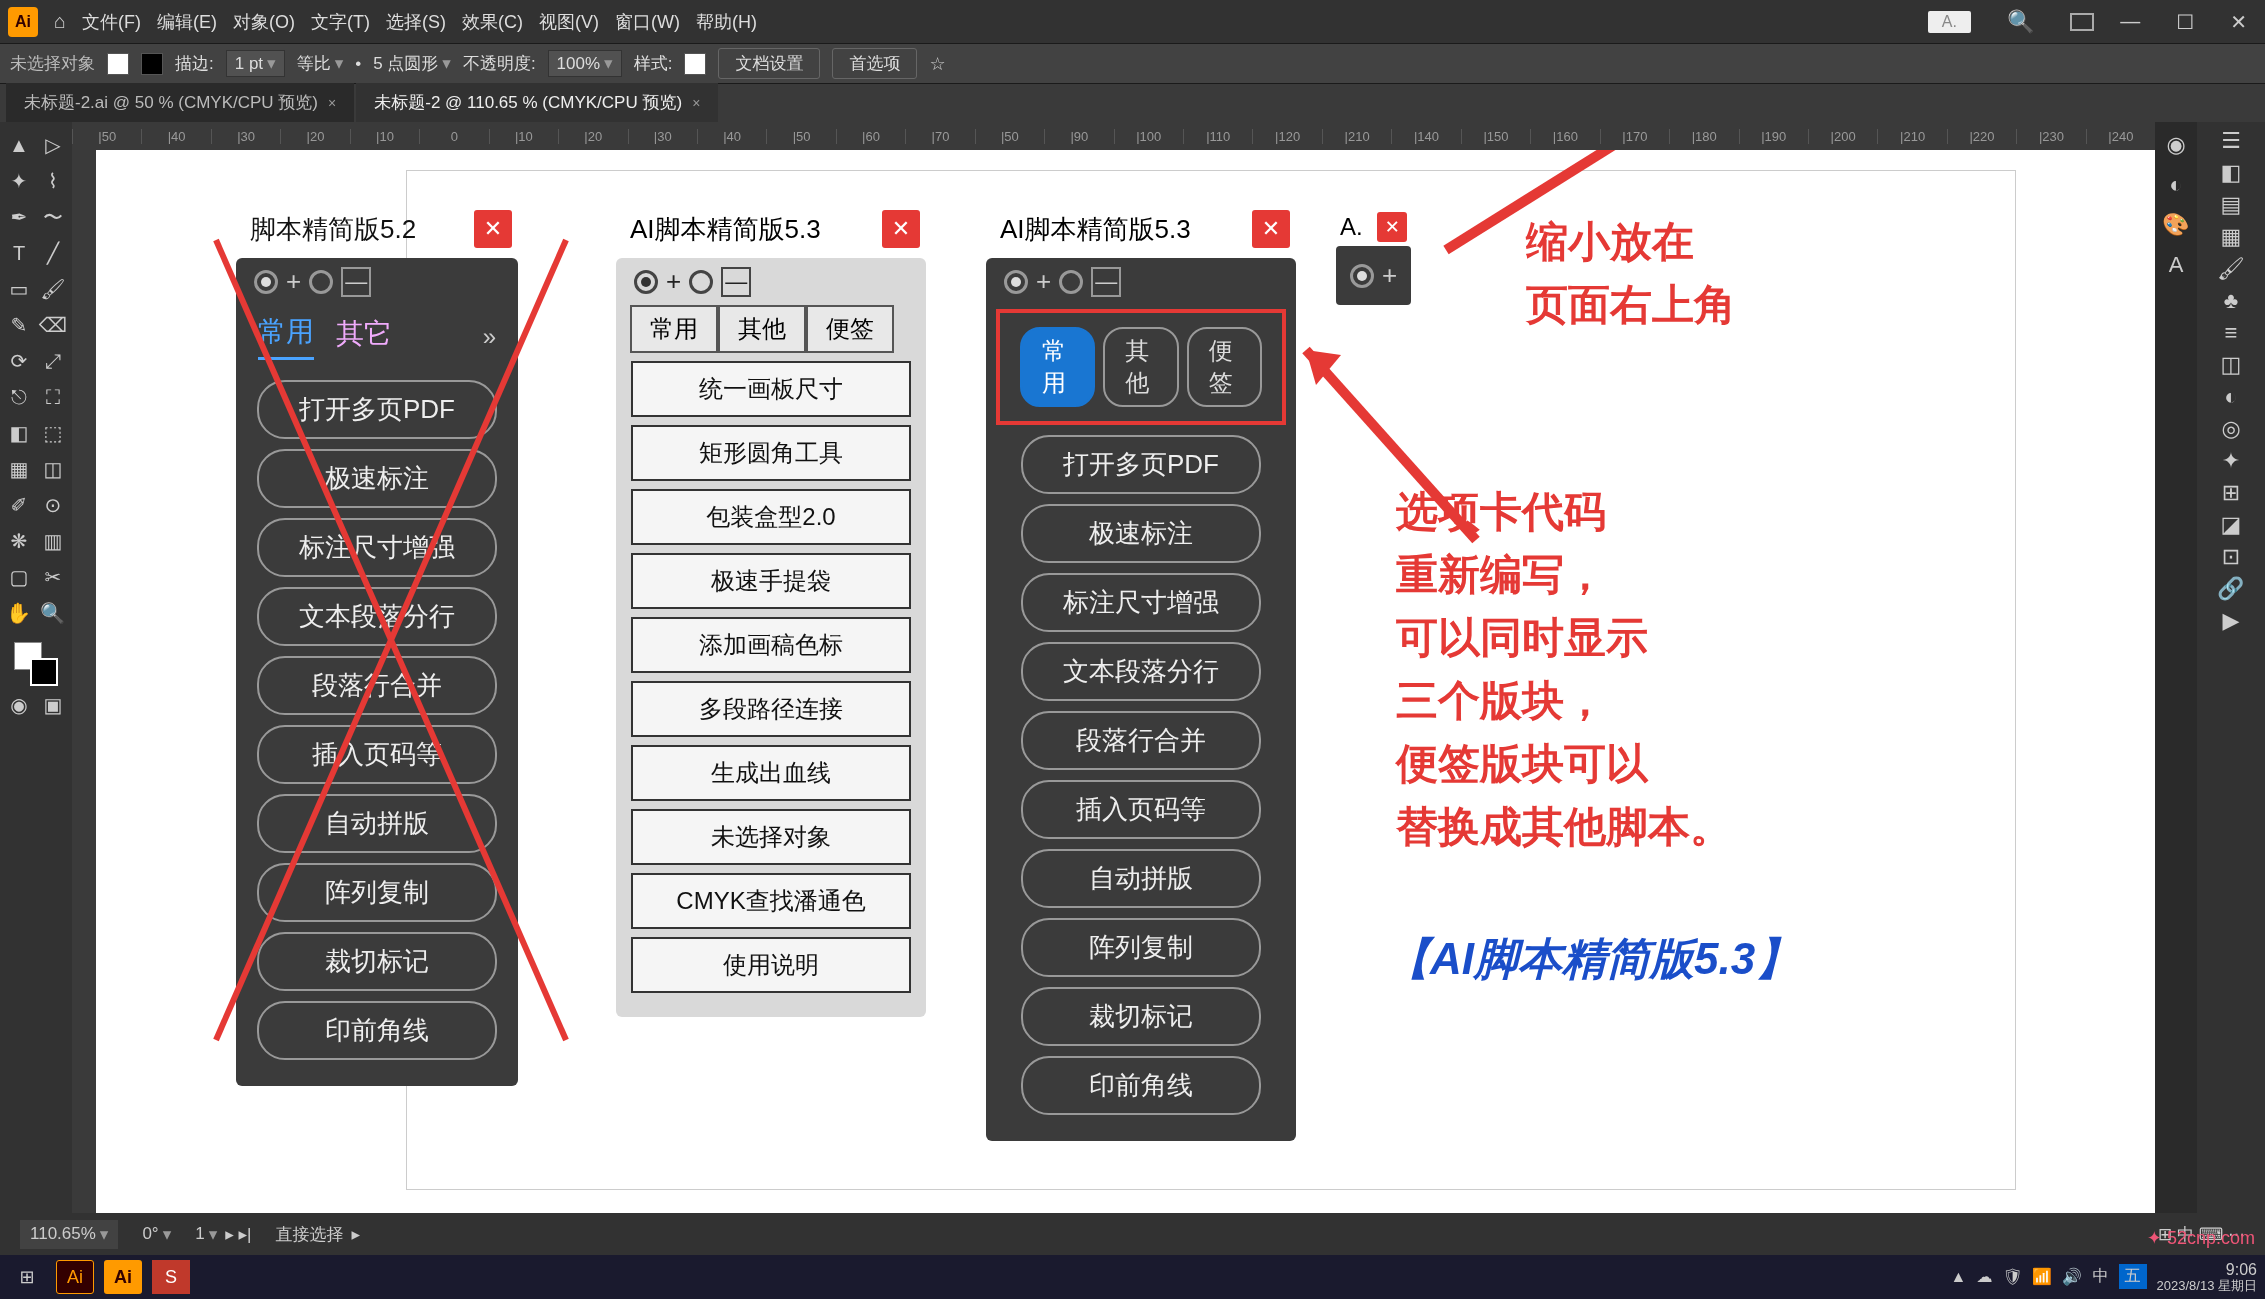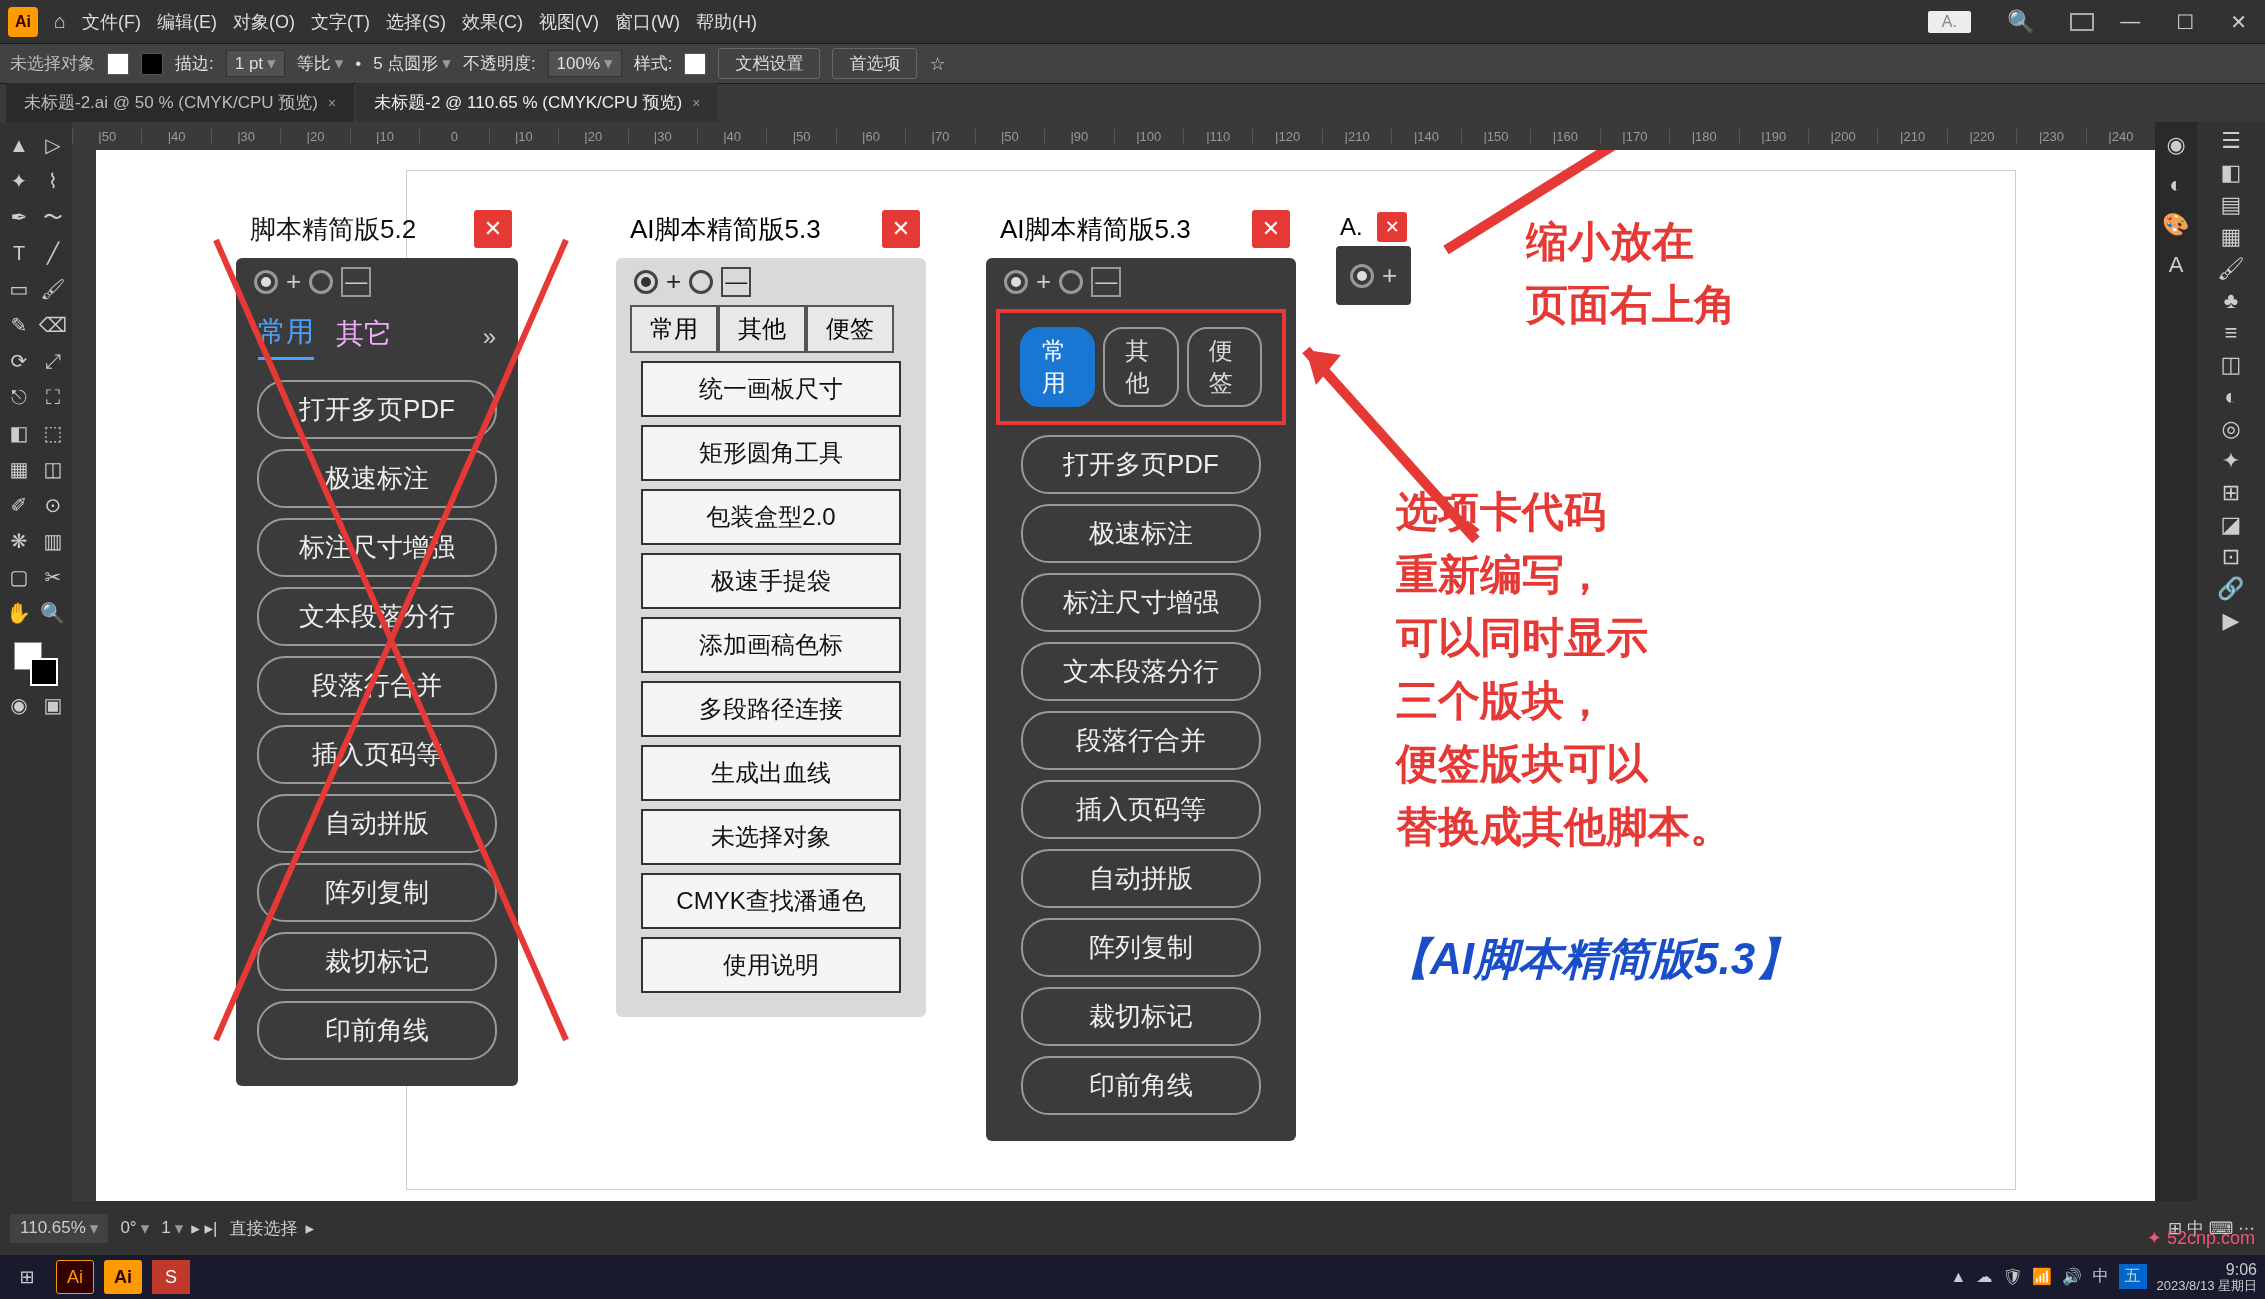--- a/index.html
+++ b/index.html
@@ -76,40 +76,40 @@
 .tabs .tab { color:#f0abfc; font-size:28px; padding-bottom:6px;}
 .tabs .tab.on { color:#4aa3ff; border-bottom:3px solid #4aa3ff;}
 .tabs .arrow { margin-left:auto; color:#ccc; font-size:24px;}
 
 .pill-tabs { display:flex; gap:8px; padding:10px 16px;}
 .pill { padding:6px 20px; border:2px solid #999; border-radius:20px; color:#ddd; font-size:24px;}
 .pill.on { background:#1976d2; border-color:#1976d2; color:#fff;}
 .pill-box { border:4px solid #e53935; padding:4px; margin:4px 10px;}
 
 .btn-pill { display:block; margin:10px auto; padding:10px 30px; border:2px solid #999; border-radius:28px; color:#eee; font-size:26px; text-align:center; width:240px;}
-.btn-rect { display:block; margin:8px auto; padding:10px 20px; border:2px solid #333; background:#f5f5f5; color:#111; font-size:24px; width:260px; text-align:center;}
+.btn-rect { display:block; margin:8px auto; padding:10px 20px; border:2px solid #333; background:#f5f5f5; color:#111; font-size:24px; width:280px; text-align:center;}
 
 .sq-tabs { display:flex; padding:0 14px;}
 .sq-tab { padding:6px 18px; border:2px solid #555; font-size:24px; background:#e8e8e8;}
 
 
 .bigX { position:absolute; pointer-events:none;}
 .bigX line { stroke:#e53935; stroke-width:6;}
 
 
 .annot { position:absolute; color:#e53935; font-size:42px; font-weight:bold; line-height:1.5;}
 .annot-blue { position:absolute; color:#1a4ec9; font-size:44px; font-weight:bold;font-style:italic;}
 
 
 .arrow-svg { position:absolute; pointer-events:none;}
 .arrow-svg path { stroke:#e53935; stroke-width:10; fill:none;}
 .arrow-svg polygon { fill:#e53935;}
 
 
-.status { position:absolute; left:0; right:0; bottom:0; height:54px; background:#323232; display:flex; align-items:center; color:#ccc; font-size:17px; padding:0 10px; gap:12px;}
+.status { position:absolute; left:0; right:0; bottom:0; height:42px; background:#323232; display:flex; align-items:center; color:#ccc; font-size:17px; padding:0 20px; gap:24px;}
 .status .sect { display:flex; align-items:center; gap:8px;}
 .zoom-box { background:#424242; padding:4px 10px;}
 .spacer { flex:1;}
 .wm { color:#e57; font-size:18px;}
 
 
 .taskbar { position:absolute; left:0; right:0; bottom:0; height:44px; background:#1a1a2e; display:flex; align-items:center; padding:0 8px; gap:10px;}
 .tb-item { width:38px; height:34px; display:flex; align-items:center; justify-content:center; color:#ccc; font-size:18px;}
 .tb-item.ai { background:#ff9a00; color:#330000; border-radius:3px; font-weight:bold;}
 .tb-item.ai2 { background:#330000; color:#ff9a00; border:1px solid #ff9a00; border-radius:3px;}

